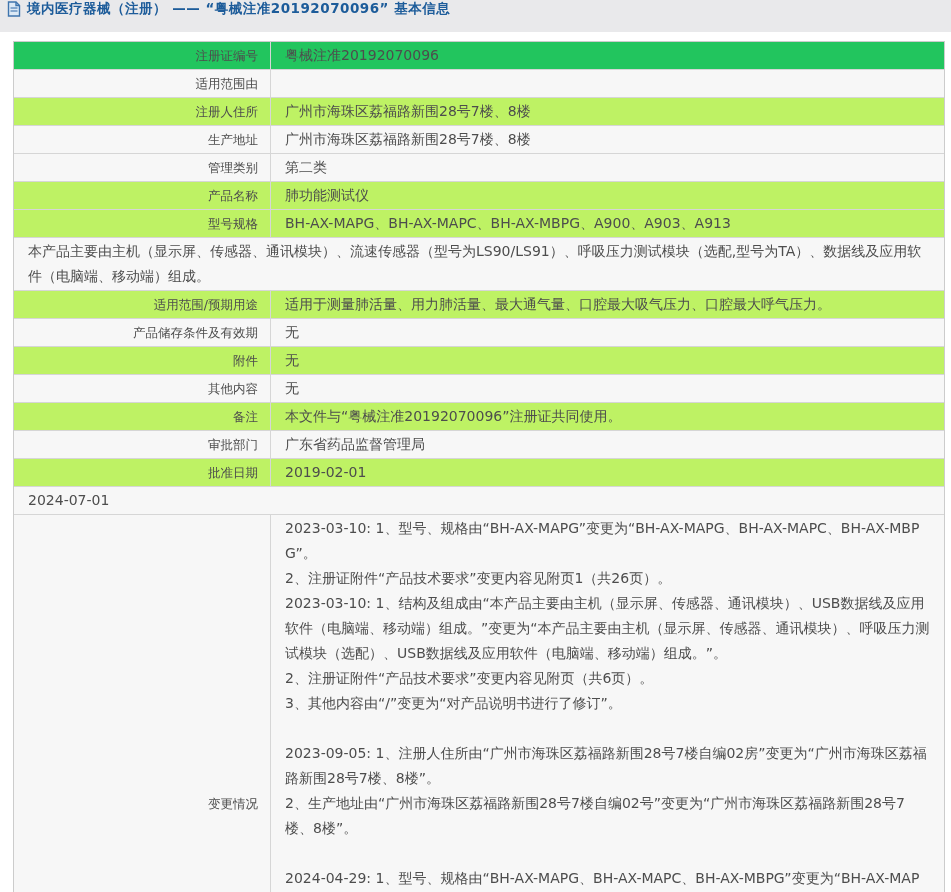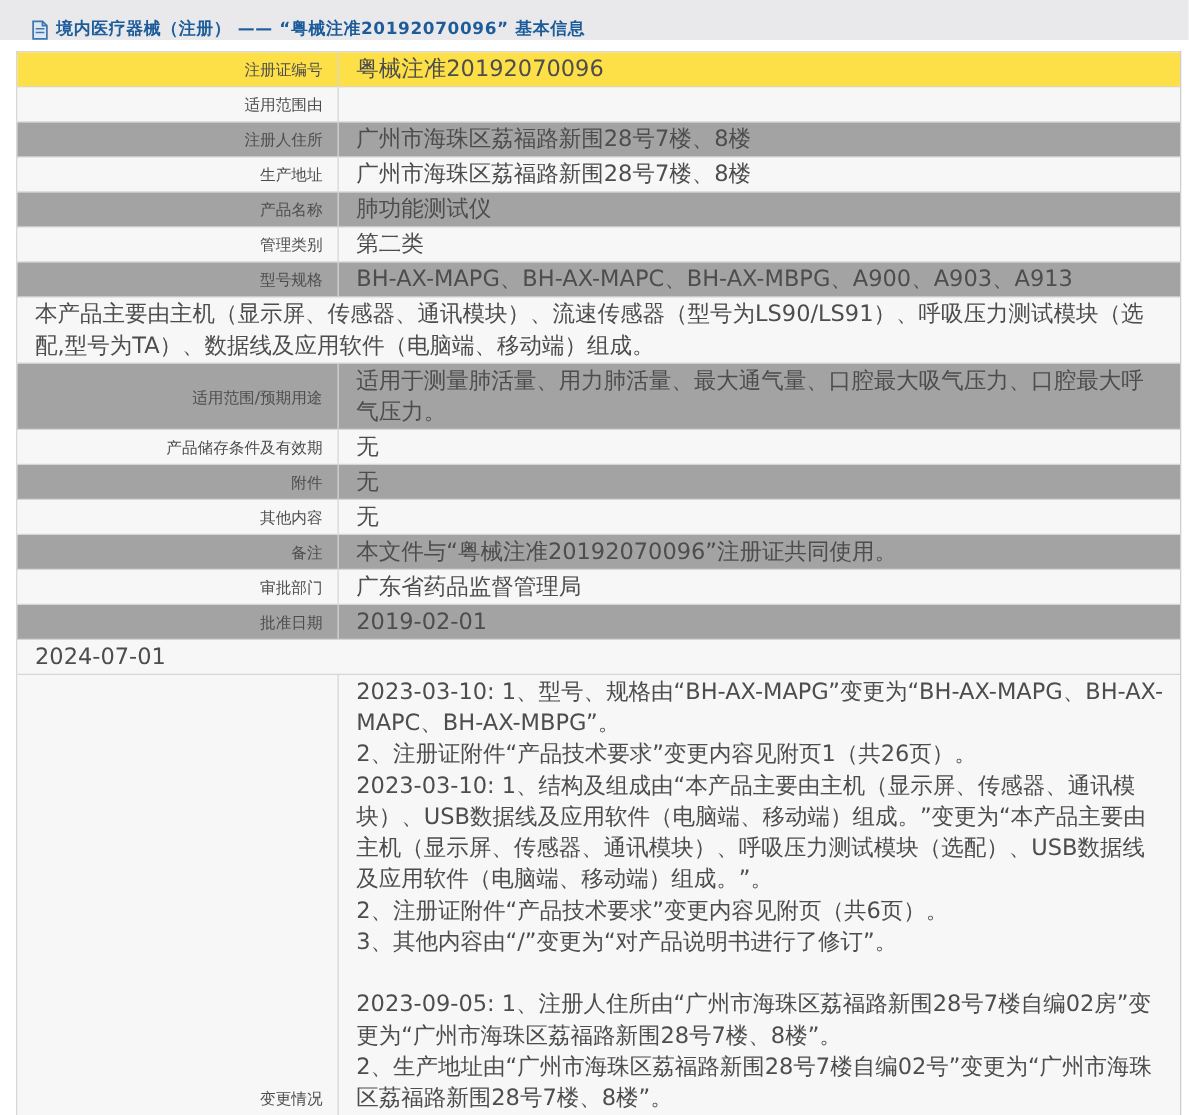--- a/index.html
+++ b/index.html
@@ -6,22 +6,22 @@
   html, body {
     margin: 0; padding: 0;
     width: 951px; height: 892px;
     background: #ffffff;
     font-family: "DejaVu Sans", "Liberation Sans", sans-serif;
     overflow: hidden;
   }
   .titlebar {
     width: 951px; height: 32px;
     background: #e9e9eb;
-    display: flex; align-items: flex-end;
-    padding-left: 25px;
+    display: flex; align-items: flex-start;
+    padding-left: 7px;
   }
   .doc-icon { width: 14px; height: 16px; flex: 0 0 auto; margin-top: 1px; }
   .title {
     margin-left: 6px;
     color: #1d5c9a;
     font-size: 13.5px;
     font-weight: bold;
     letter-spacing: 0.5px;
     white-space: nowrap;
   }
@@ -29,41 +29,41 @@
     position: absolute;
     left: 13px; top: 41px;
     width: 932px;
     border: 1px solid #cccccc;
     border-bottom: none;
     background: #ffffff;
   }
   .row {
     display: flex;
     border-bottom: 1px solid #d6d6d6;
-    background: #a3a3a3;
+    background: #bef264;
   }
   .row.alt   { background: #f7f7f7; }
-  .row.first { background: #fde047; }
+  .row.first { background: #22c55e; }
   .cell-label {
     width: 257px; min-width: 257px;
     padding: 1px 12px 1px 6px;
     border-right: 1px solid #d6d6d6;
     display: flex; align-items: center; justify-content: flex-end;
     text-align: right;
     color: #4d4d4d;
     font-size: 12.5px;
     line-height: 17px;
     min-height: 27px;
   }
   .cell-value {
     flex: 1;
     padding: 1px 12px 1px 14px;
     display: flex; align-items: center;
     color: #4d4d4d;
-    font-size: 18px;
+    font-size: 14px;
     line-height: 25px;
     min-height: 27px;
     white-space: pre-line;
     word-break: break-all;
   }
 </style>
 </head>
 <body>
 
 <div class="titlebar">
@@ -85,27 +85,27 @@
       <div class="cell-label">适用范围由</div>
     </div>
     <div class="row">
       <div class="cell-label">注册人住所</div>
       <div class="cell-value">广州市海珠区荔福路新围28号7楼、8楼</div>
     </div>
     <div class="row alt">
       <div class="cell-label">生产地址</div>
       <div class="cell-value">广州市海珠区荔福路新围28号7楼、8楼</div>
     </div>
+    <div class="row alt">
+      <div class="cell-label">管理类别</div>
+      <div class="cell-value">第二类</div>
+    </div>
     <div class="row">
       <div class="cell-label">产品名称</div>
       <div class="cell-value">肺功能测试仪</div>
-    </div>
-    <div class="row alt">
-      <div class="cell-label">管理类别</div>
-      <div class="cell-value">第二类</div>
     </div>
     <div class="row">
       <div class="cell-label">型号规格</div>
       <div class="cell-value">BH-AX-MAPG、BH-AX-MAPC、BH-AX-MBPG、A900、A903、A913</div>
     </div>
     <div class="row alt">
       <div class="cell-value">本产品主要由主机（显示屏、传感器、通讯模块）、流速传感器（型号为LS90/LS91）、呼吸压力测试模块（选配,型号为TA）、数据线及应用软件（电脑端、移动端）组成。</div>
     </div>
     <div class="row">
       <div class="cell-label">适用范围/预期用途</div>

